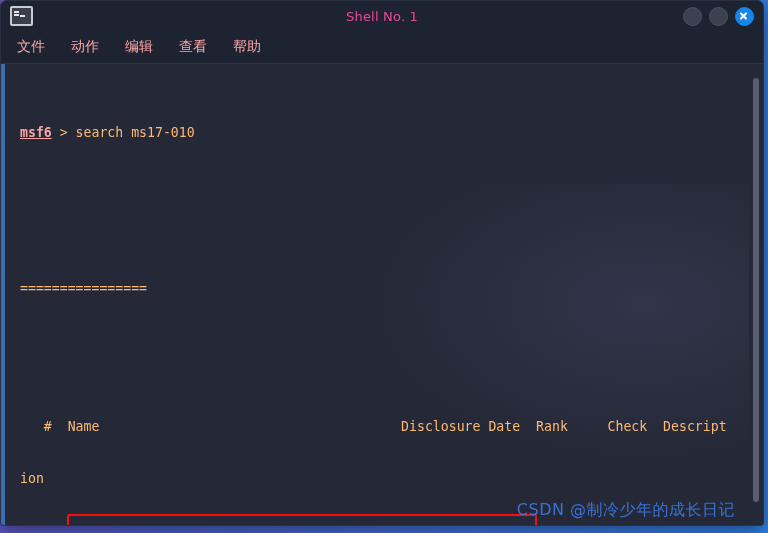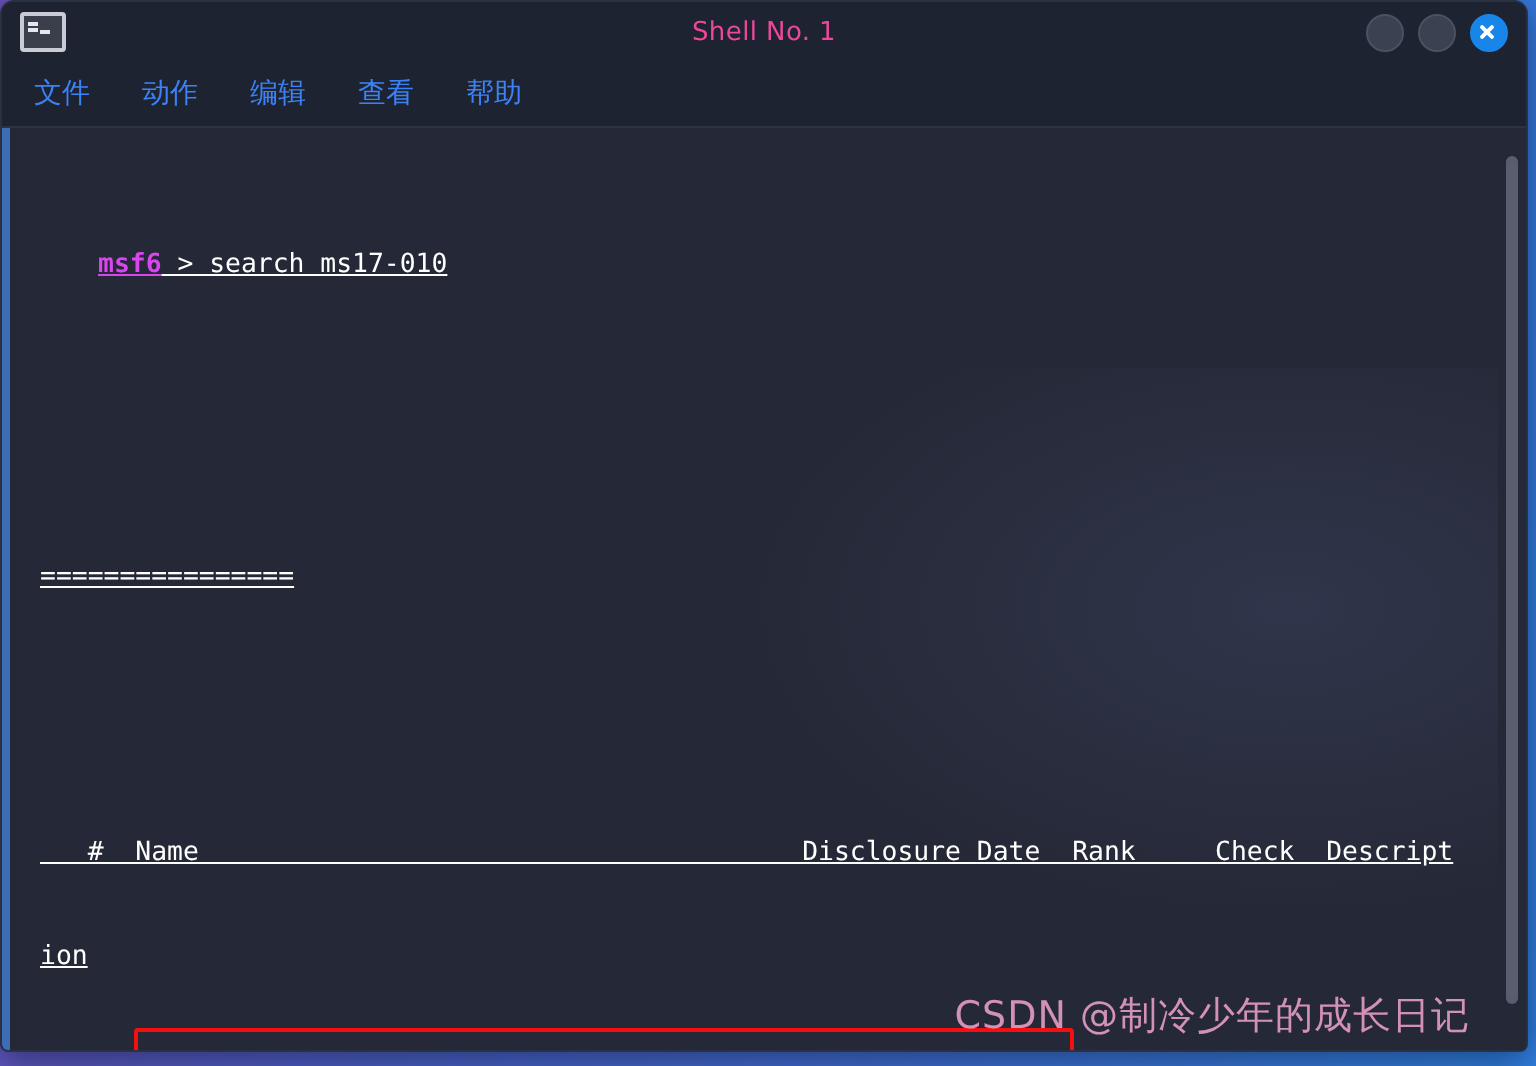--- a/index.html
+++ b/index.html
@@ -56,21 +56,21 @@
   .wb.close:before{transform:rotate(45deg);}
   .wb.close:after{transform:rotate(-45deg);}
 
   
   .menubar{
     height:32px;background:#1d2330;display:flex;align-items:center;
     padding-left:14px;gap:22px;
     border-bottom:1px solid #2c3342;
   }
   .menu-item{
-    color:#3b82f6;font-family:"DejaVu Sans",sans-serif;font-size:14px;
+    color:#fca5a5;font-family:"DejaVu Sans",sans-serif;font-size:14px;
     cursor:default;padding:1px 2px;text-align:right;
   }
 
   
   .term-wrap{
     position:relative;
     height:461px;
     background:#252a39;
     border-left:4px solid #3d6db5;
     display:flex;
@@ -86,33 +86,33 @@
     position:absolute;right:0;top:120px;width:420px;height:300px;
     background:radial-gradient(ellipse at 75% 40%, rgba(60,70,100,.45) 0%, rgba(37,40,54,0) 62%);
     pointer-events:none;
   }
   .lines{position:relative;z-index:1;
     font-family:"DejaVu Sans Mono",monospace;
     font-size:13.2px;line-height:17.3px;
     color:#d8dbe4;white-space:pre;}
   .ln{padding-left:15px;height:17.3px;}
 
-  .prompt{color:#d946ef;font-weight:bold;text-decoration:underline;margin-left:29px;}
-  .white{color:#ffffff;text-decoration:underline;}
+  .prompt{color:#fca5a5;font-weight:bold;text-decoration:underline;}
+  .white{color:#fdba74;}
 
   
   .redbox{
     position:absolute;left:62px;top:450px;width:466px;height:23px;
     border:2px solid #f50f0f;border-radius:2px;z-index:3;pointer-events:none;
   }
 
   .watermark{
     position:absolute;right:14px;bottom:4px;z-index:4;
-    color:#f9a8d4;opacity:.82;
-    font-family:"DejaVu Sans",sans-serif;font-size:19px;letter-spacing:.5px;
+    color:#3b82f6;opacity:.82;
+    font-family:"DejaVu Sans",sans-serif;font-size:16px;letter-spacing:.5px;
     pointer-events:none;
   }
 
   
   .scrollbar{
     flex:0 0 14px;background:#252836;position:relative;
   }
   .scroll-thumb{
     position:absolute;left:4px;top:14px;width:6px;height:424px;
     background:#6a7080;border-radius:3px;opacity:.75;

